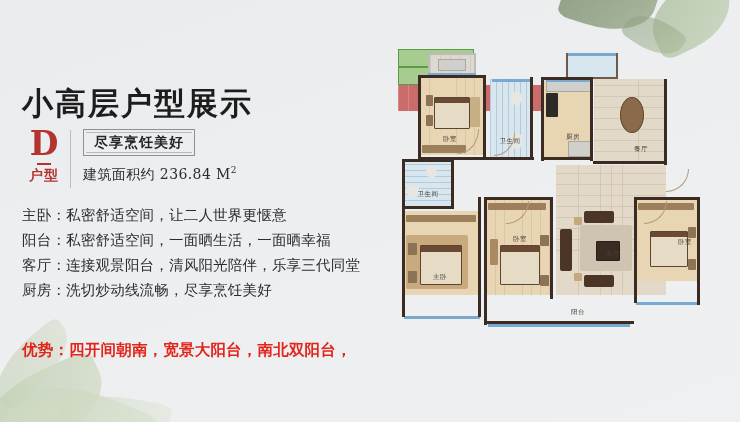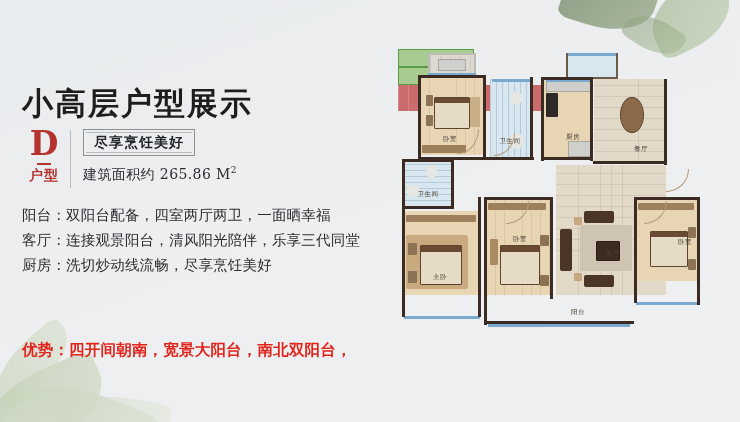--- a/index.html
+++ b/index.html
@@ -140,27 +140,28 @@
         <div class="dletter">D</div>
         <div class="ddash"></div>
         <div class="dsub">户型</div>
       </div>
       <div class="vline"></div>
       <div class="rcol">
         <div class="roombox">
           <span>尽享烹饪美好</span>
         </div>
         <div class="areatxt">
-          <span>建筑面积约 265.86 M</span><sup>2</sup>
+          <span>建筑面积约 236.84 M</span><sup>2</sup>
         </div>
       </div>
     </div>
 
     <div class="features">
-      <div class="frow">阳台：双阳台配备，四室两厅两卫，一面晒幸福</div>
+      <div class="frow">主卧：私密舒适空间，让二人世界更惬意</div>
+      <div class="frow">阳台：私密舒适空间，一面晒生活，一面晒幸福</div>
       <div class="frow">客厅：连接观景阳台，清风阳光陪伴，乐享三代同堂</div>
       <div class="frow">厨房：洗切炒动线流畅，尽享烹饪美好</div>
     </div>
 
     <div class="adv">
       <div>优势：四开间朝南，宽景大阳台，南北双阳台，</div>
     </div>
   </div>
 
   <div class="plan">

